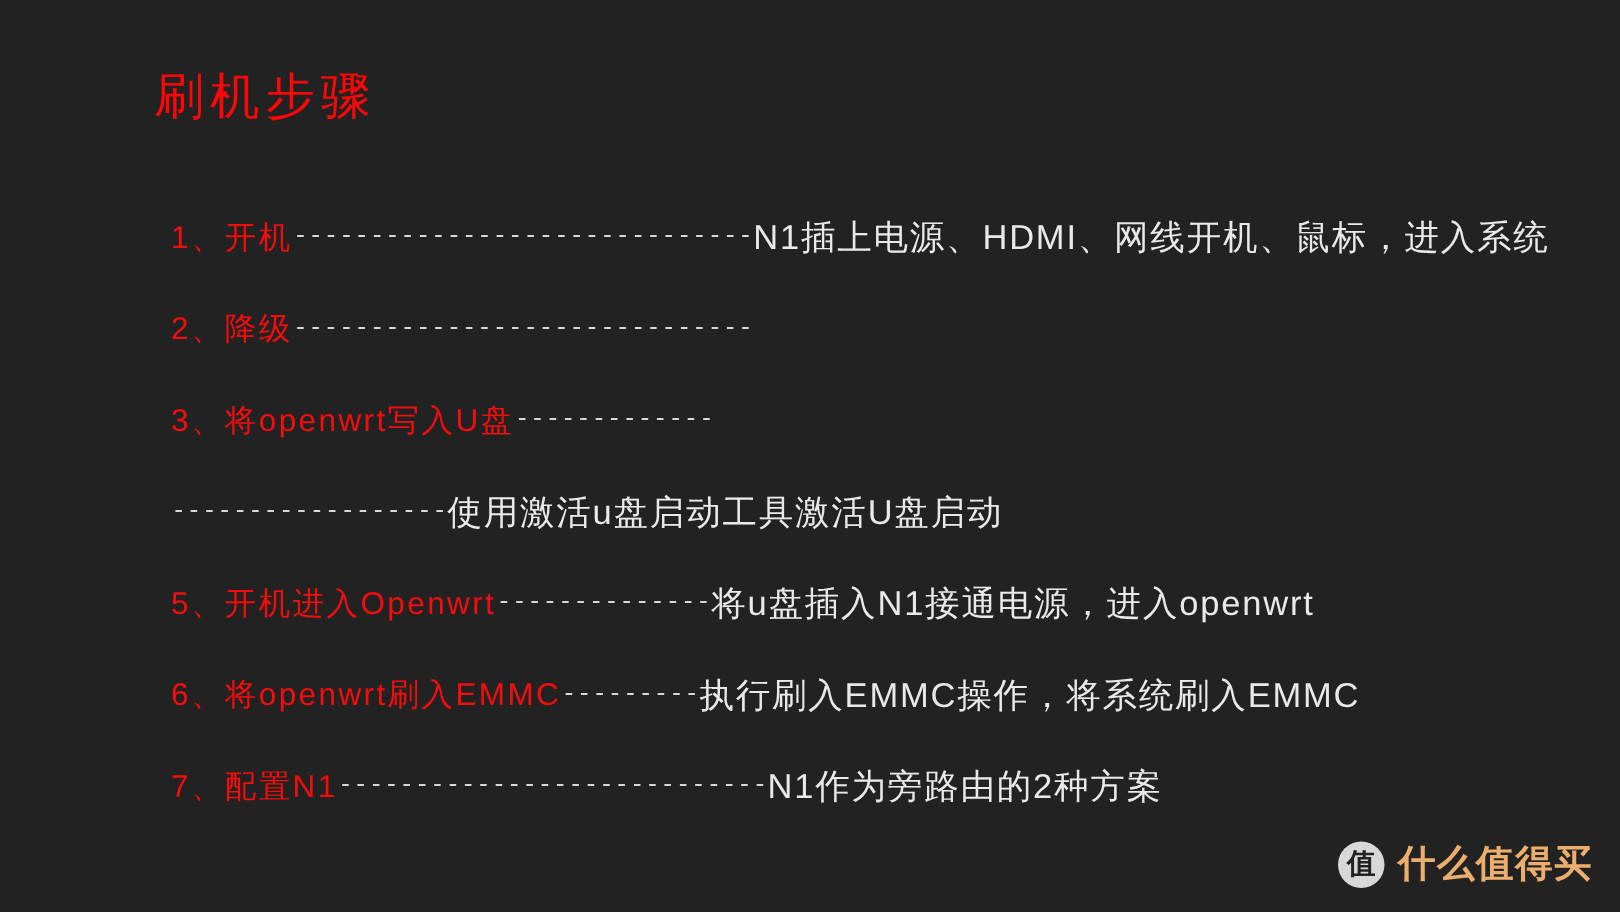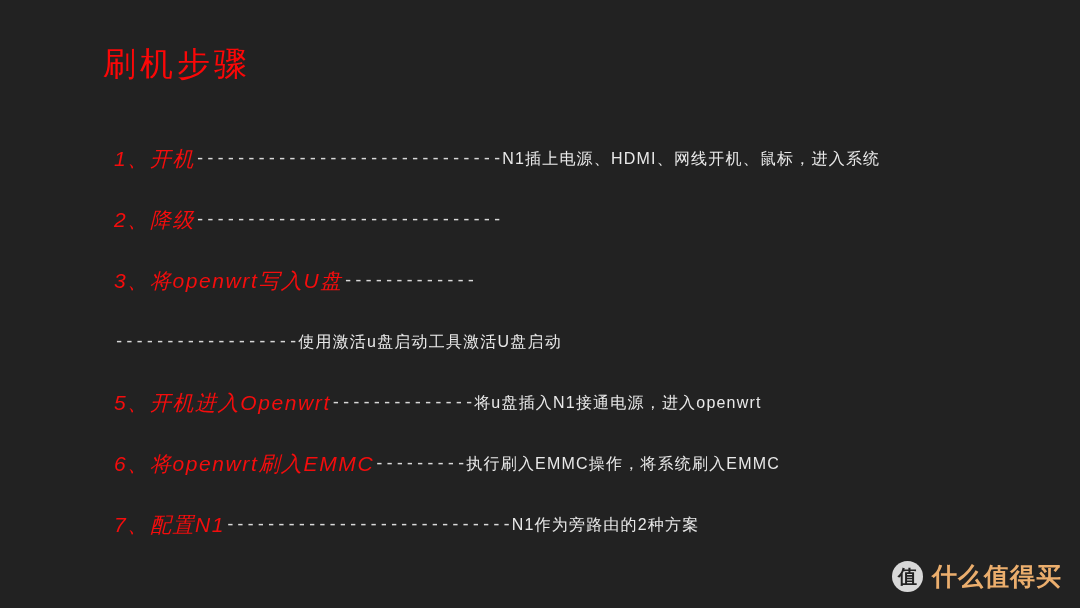--- a/index.html
+++ b/index.html
@@ -42,34 +42,33 @@
     display: flex;
     align-items: center;
     white-space: nowrap;
     line-height: 1;
   }
   .step-label {
     color: #f40d0d;
     font-size: 21px;
     letter-spacing: 1.6px;
     flex: 0 0 auto;
-    font-style: italic;
   }
   .step-connector {
     color: #d8d8d8;
     font-size: 21px;
     flex: 0 0 auto;
     letter-spacing: 0px;
     transform: translateY(-1px);
     font-family: "DejaVu Sans Mono", "Liberation Mono", monospace;
     font-size: 17px;
   }
   .step-desc {
     color: #e9e9e9;
-    font-size: 16px;
+    font-size: 23px;
     letter-spacing: 1.2px;
     flex: 0 0 auto;
   }
   
   #watermark {
     position: absolute;
     right: 18px;
     bottom: 16px;
     display: flex;
     align-items: center;

